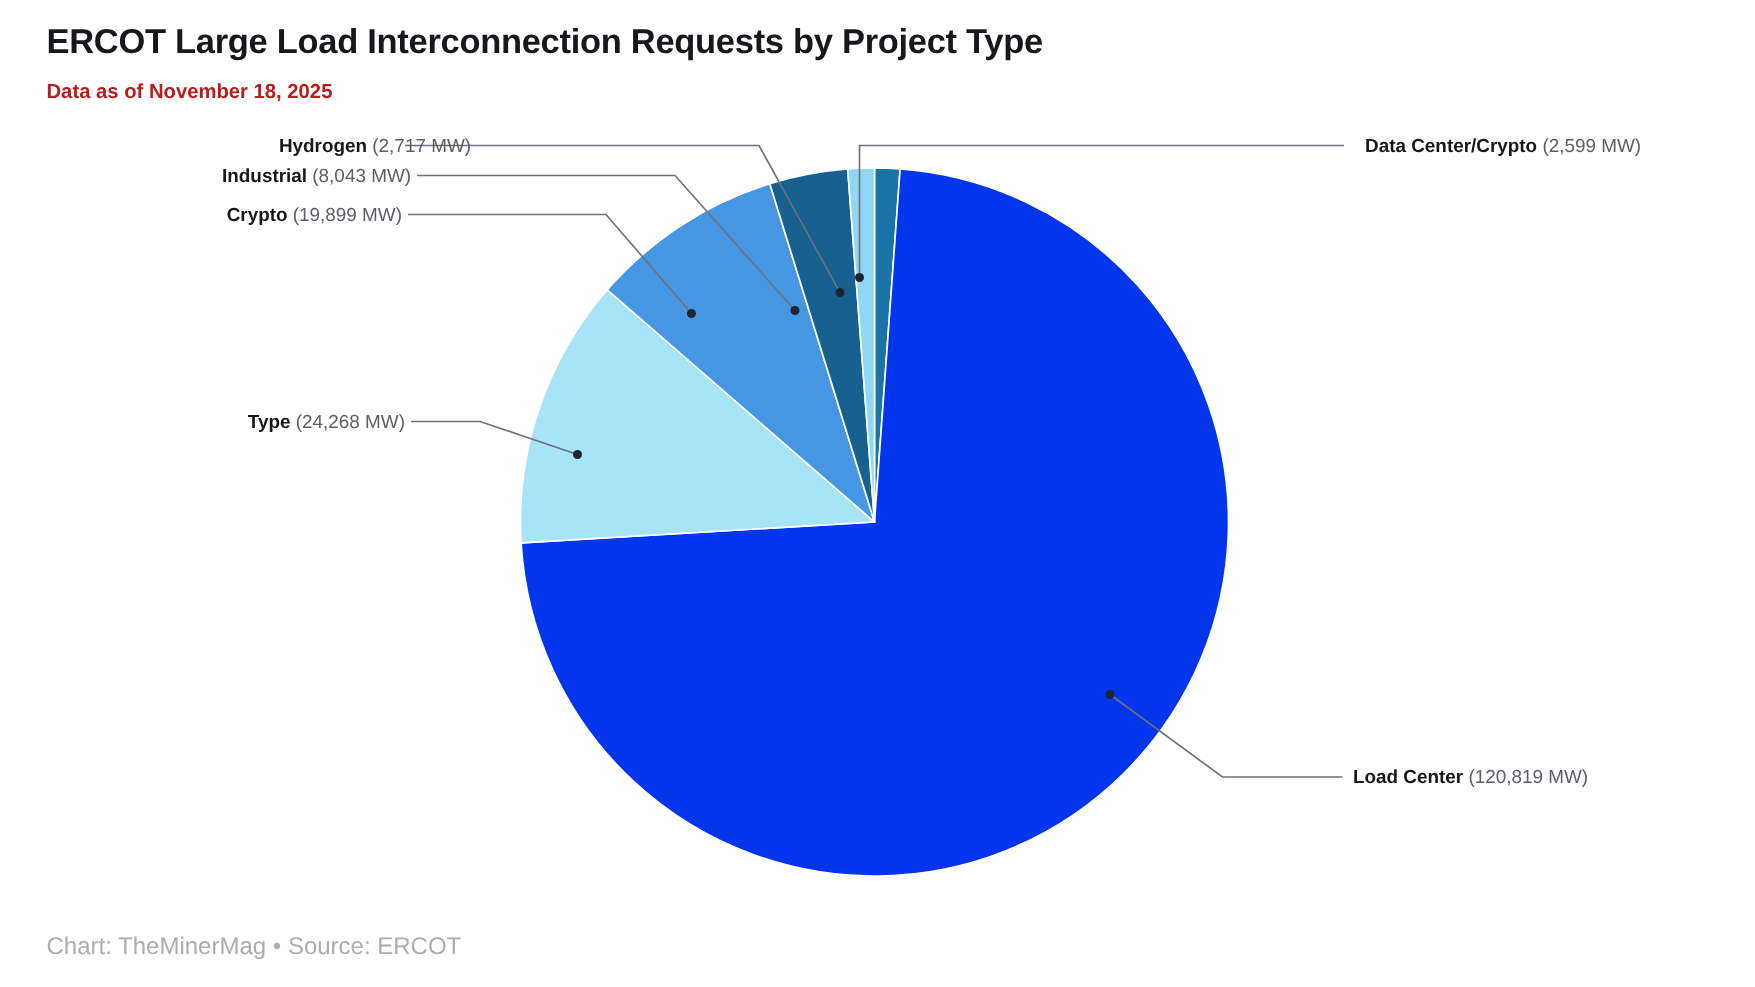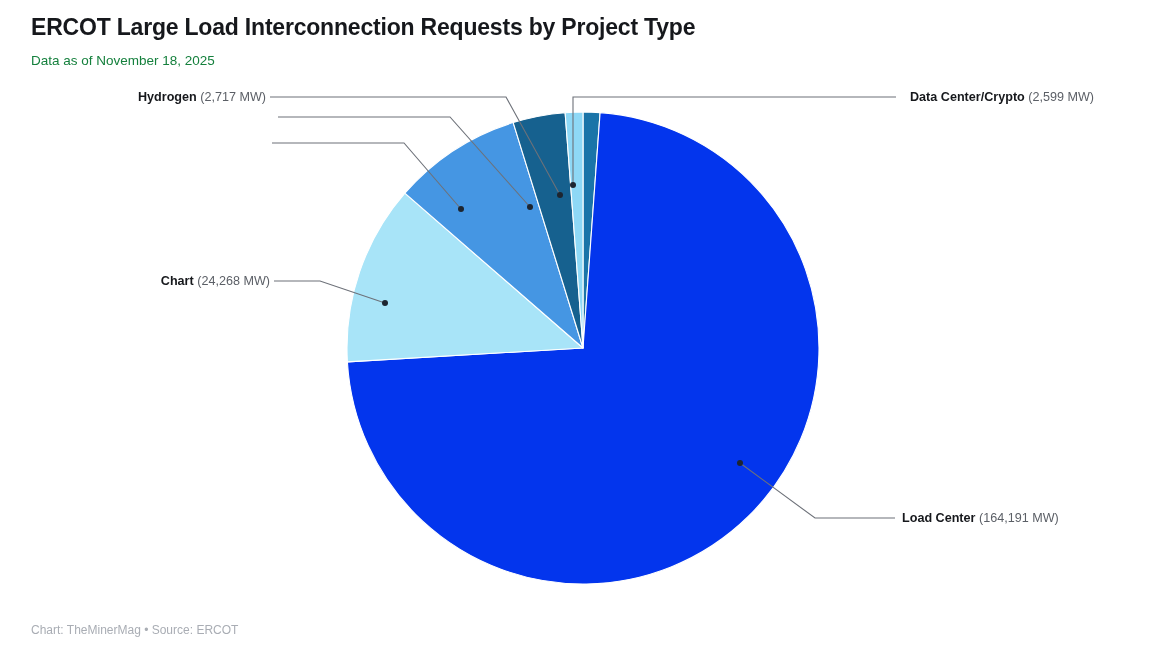--- a/index.html
+++ b/index.html
@@ -33,30 +33,30 @@
     color: #16181c;
     letter-spacing: -0.2px;
     white-space: nowrap;
   }
 
   #chart-subtitle {
     position: absolute;
     left: 31px;
     top: 53px;
     font-size: 13.5px;
-    font-weight: normal;
-    color: #15803d;
+    font-weight: bold;
+    color: #b91c1c;
     white-space: nowrap;
   }
 
   #chart-footer {
     position: absolute;
     left: 31px;
     top: 623px;
-    font-size: 12px;
+    font-size: 16px;
     color: #a9adb4;
     white-space: nowrap;
   }
 
   #pie-svg {
     position: absolute;
     left: 0;
     top: 0;
     width: 1170px;
     height: 658px;
@@ -130,37 +130,45 @@
       <circle class="leader-dot" cx="385" cy="303" r="3"></circle>
 
       <path class="leader-line" d="M896,97 L573,97 L573,185"></path>
       <circle class="leader-dot" cx="573" cy="185" r="3"></circle>
 
       <path class="leader-line" d="M895,518 L815,518 L740,463"></path>
       <circle class="leader-dot" cx="740" cy="463" r="3"></circle>
     </g>
   </svg>
 
-  <div class="pie-label align-right" style="left:0px; width:266px; top:91px;">
+  <div class="pie-label align-right" style="left:0px; width:266px; top:91px;padding-left:48px;">
     <span class="lbl-name">Hydrogen</span>
     <span class="lbl-value">(2,717 MW)</span>
   </div>
 
+  <div class="pie-label align-right" style="left:0px; width:274px; top:111px;">
+    <span class="lbl-name">Industrial</span>
+    <span class="lbl-value">(8,043 MW)</span>
+  </div>
 
+  <div class="pie-label align-right" style="left:0px; width:268px; top:137px;">
+    <span class="lbl-name">Crypto</span>
+    <span class="lbl-value">(19,899 MW)</span>
+  </div>
 
   <div class="pie-label align-right" style="left:0px; width:270px; top:275px;">
-    <span class="lbl-name">Chart</span>
+    <span class="lbl-name">Type</span>
     <span class="lbl-value">(24,268 MW)</span>
   </div>
 
   <div class="pie-label" style="left:910px; top:91px;">
     <span class="lbl-name">Data Center/Crypto</span>
     <span class="lbl-value">(2,599 MW)</span>
   </div>
 
   <div class="pie-label" style="left:902px; top:512px;">
     <span class="lbl-name">Load Center</span>
-    <span class="lbl-value">(164,191 MW)</span>
+    <span class="lbl-value">(120,819 MW)</span>
   </div>
 
   <div id="chart-footer">Chart: TheMinerMag • Source: ERCOT</div>
 
 </div>
 
 </body></html>

